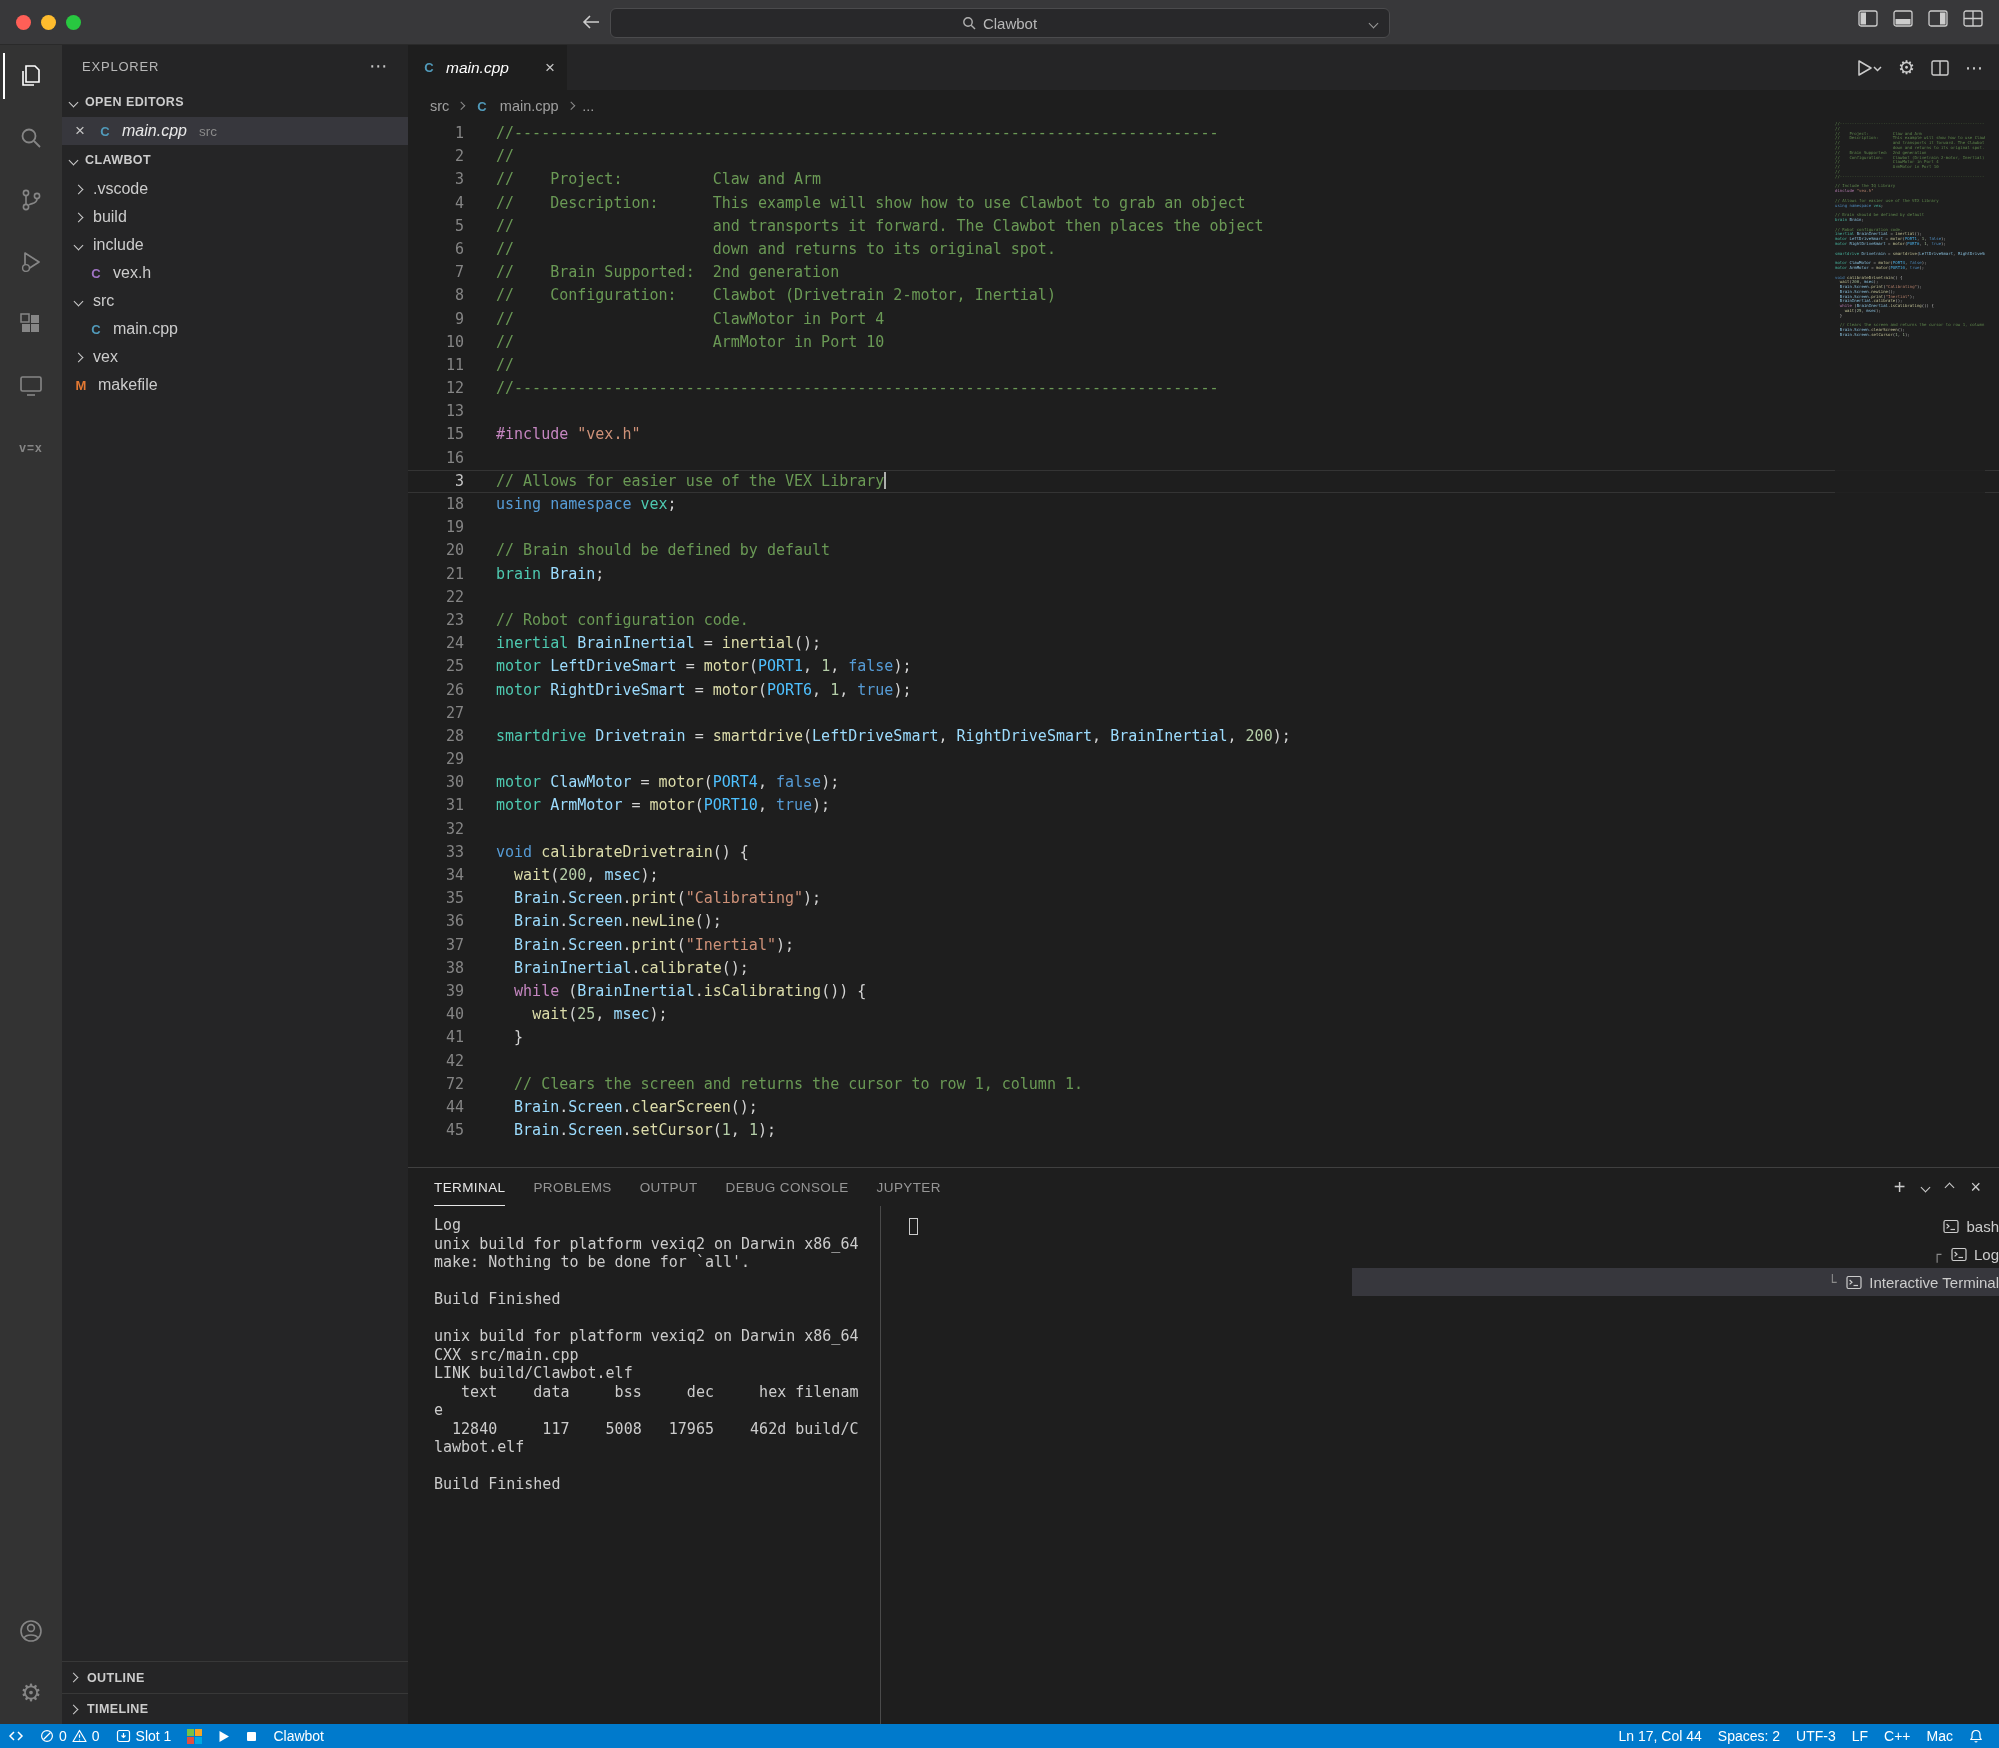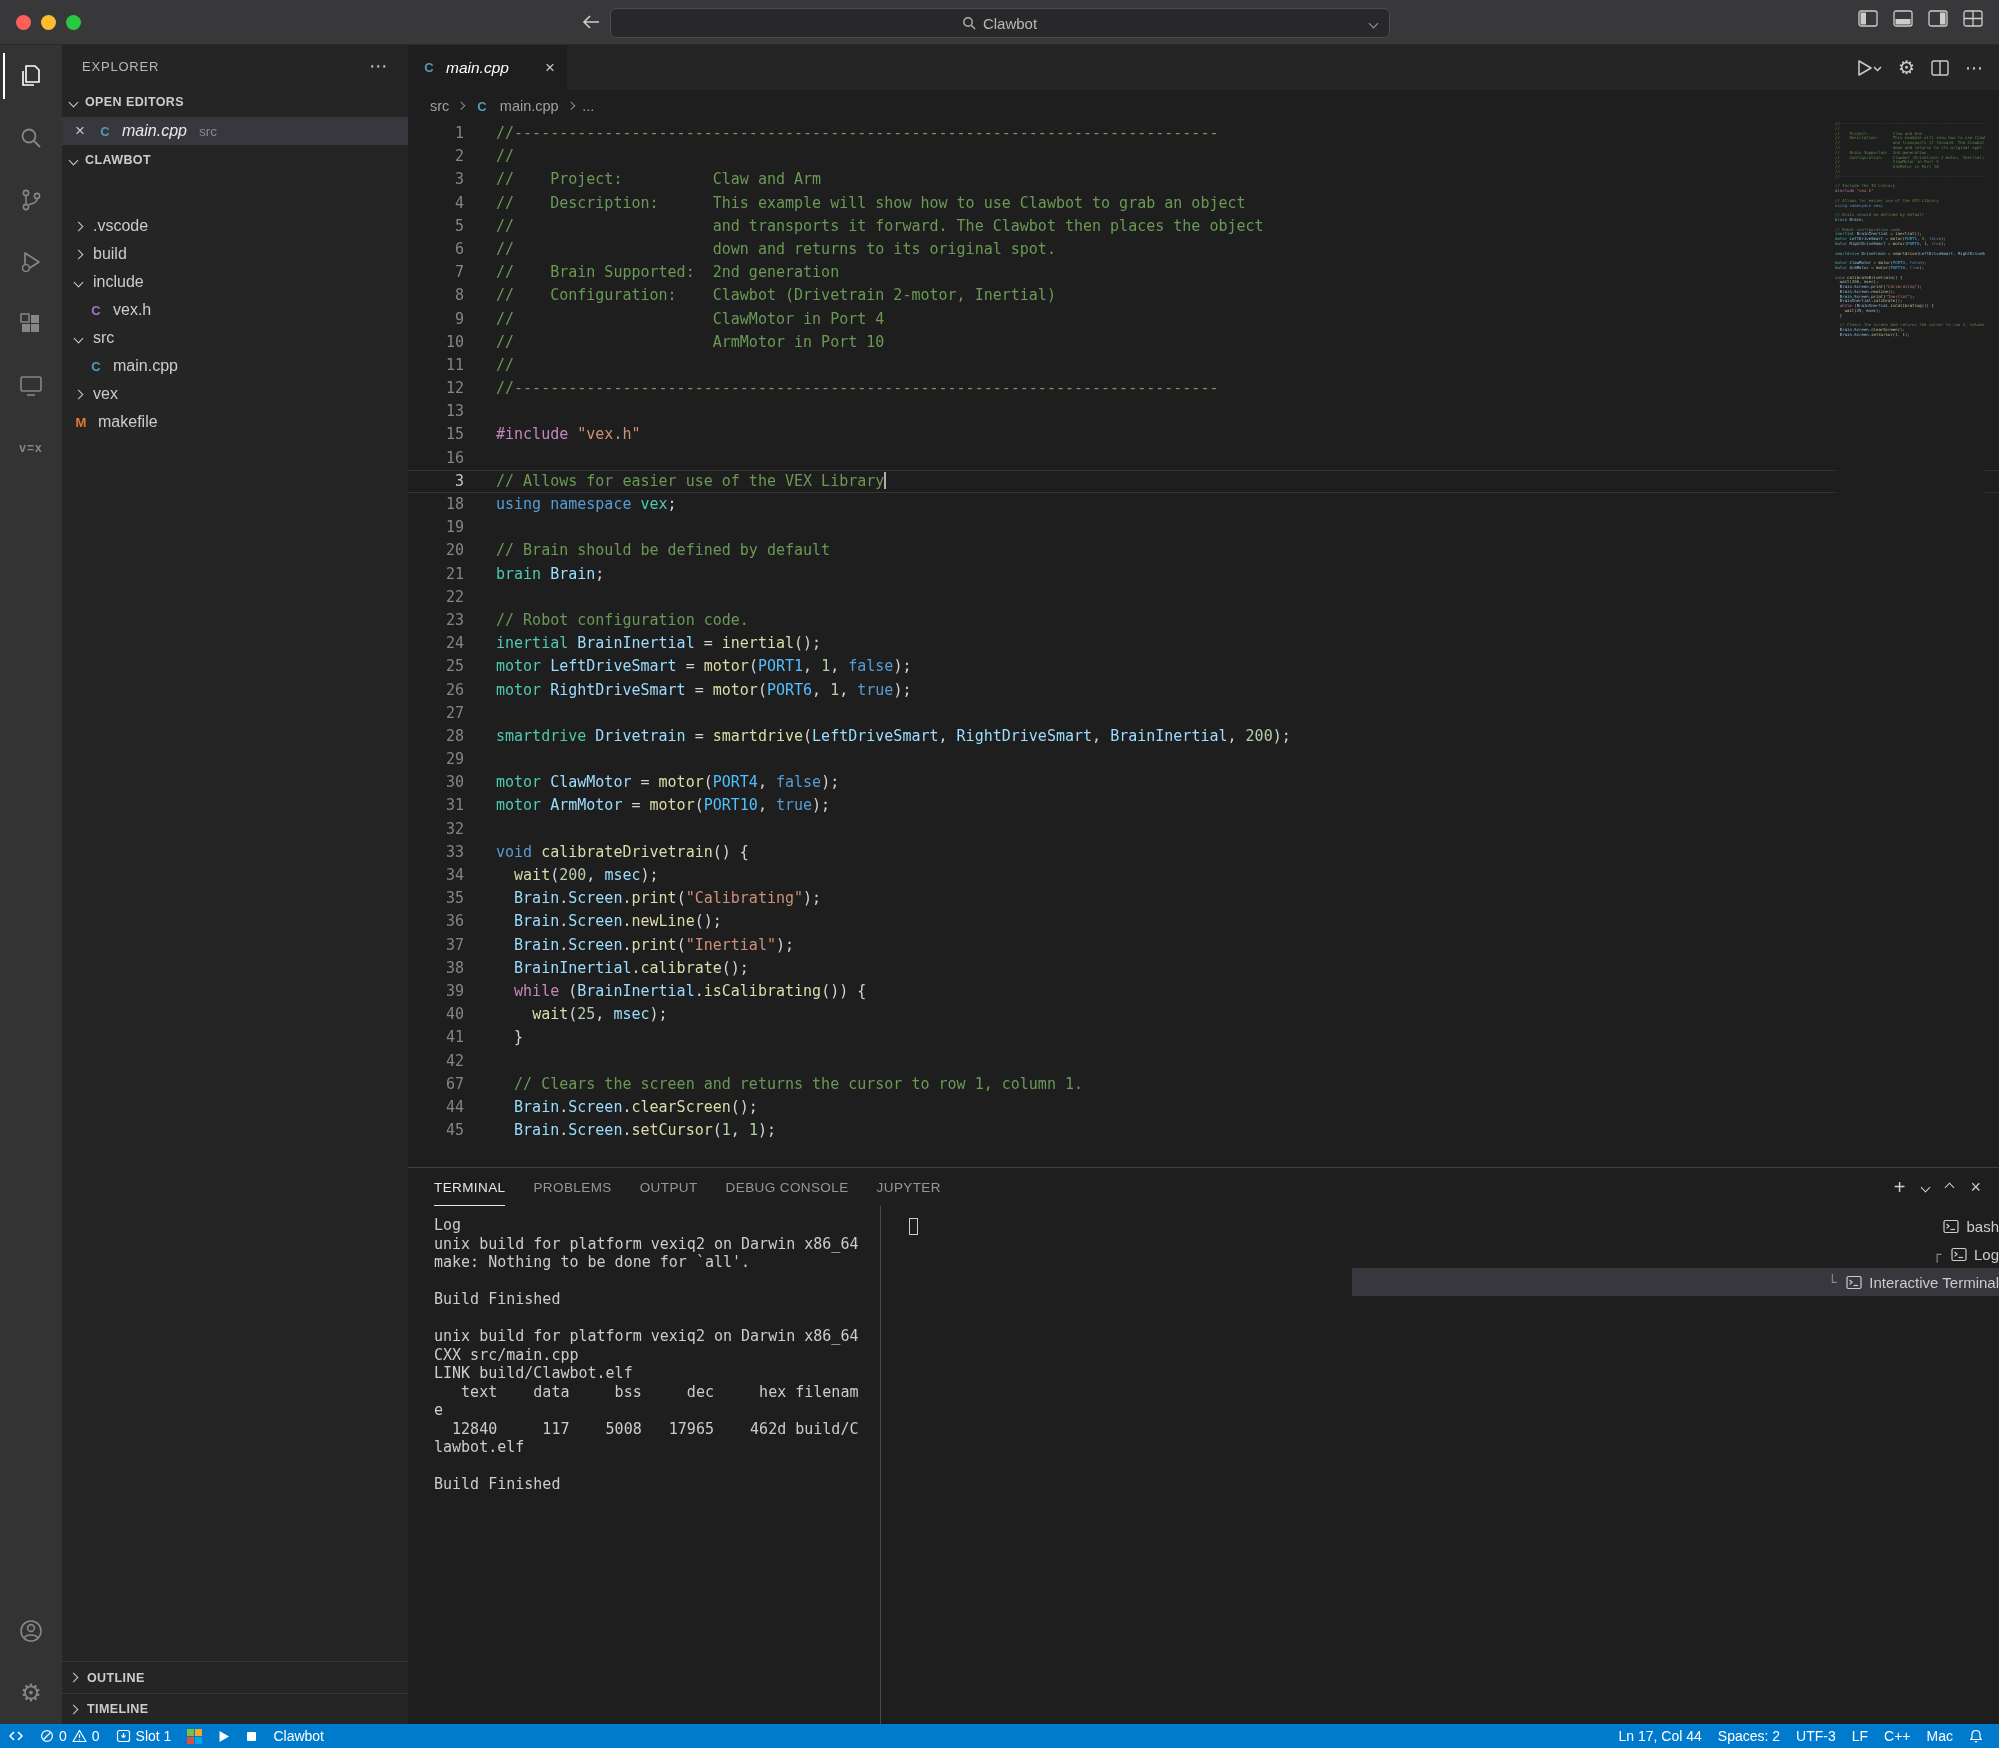--- a/index.html
+++ b/index.html
@@ -44,21 +44,21 @@
   .sec-head { height:30px; display:flex; align-items:center; gap:8px; padding:0 8px;
     font-size:12.5px; font-weight:bold; letter-spacing:.4px; color:#cccccc; }
   .oe-row { height:28px; display:flex; align-items:center; gap:8px; padding:0 10px; }
   .oe-row.sel { background:#37373d; }
   .oe-close { color:#c5c5c5; font-size:17px; width:16px; text-align:center; }
   .oe-label { font-style:italic; color:#e8e8e8; }
   .oe-detail { color:#8a8a8a; font-size:13.5px; margin-left:4px; }
   .ficon { width:18px; text-align:center; font-weight:bold; font-size:13px; flex:none;
     font-family:"Liberation Sans",sans-serif; }
   .ficon.cpp { color:#519aba; } .ficon.h { color:#a074c4; } .ficon.makefile { color:#e37933; }
-  .tree { flex:1; overflow:hidden;margin-top:37px; }
+  .tree { flex:1; overflow:hidden; }
   .tree-row { height:28px; display:flex; align-items:center; gap:8px; color:#cccccc; }
   .tree-row .chev { color:#cccccc; margin:0 3px; }
   .sb-bottom { border-top:1px solid #383838; }
   .sb-bottom .sec-head { height:31px; border-top:1px solid #383838;gap:10px; }
   .sb-bottom .sec-head:first-child { border-top:none; }
 
   
   .editorcol { flex:1; display:flex; flex-direction:column; min-width:0; background:#1e1e1e; }
   .tabbar { height:45px; background:#252526; display:flex; align-items:stretch; position:relative; flex:none; }
   .tab { width:160px; background:#1e1e1e; display:flex; align-items:center; gap:8px; padding:0 12px;
@@ -372,21 +372,21 @@
             <div class="code-line"><span class="ln">33</span><span class="lc"><span class="tk-k">void</span><span class="tk-d"> </span><span class="tk-f">calibrateDrivetrain</span><span class="tk-d">() {</span></span></div>
             <div class="code-line"><span class="ln">34</span><span class="lc"><span class="tk-d">  </span><span class="tk-f">wait</span><span class="tk-d">(</span><span class="tk-n">200</span><span class="tk-d">, </span><span class="tk-v">msec</span><span class="tk-d">);</span></span></div>
             <div class="code-line"><span class="ln">35</span><span class="lc"><span class="tk-d">  </span><span class="tk-v">Brain</span><span class="tk-d">.</span><span class="tk-v">Screen</span><span class="tk-d">.</span><span class="tk-f">print</span><span class="tk-d">(</span><span class="tk-s">"Calibrating"</span><span class="tk-d">);</span></span></div>
             <div class="code-line"><span class="ln">36</span><span class="lc"><span class="tk-d">  </span><span class="tk-v">Brain</span><span class="tk-d">.</span><span class="tk-v">Screen</span><span class="tk-d">.</span><span class="tk-f">newLine</span><span class="tk-d">();</span></span></div>
             <div class="code-line"><span class="ln">37</span><span class="lc"><span class="tk-d">  </span><span class="tk-v">Brain</span><span class="tk-d">.</span><span class="tk-v">Screen</span><span class="tk-d">.</span><span class="tk-f">print</span><span class="tk-d">(</span><span class="tk-s">"Inertial"</span><span class="tk-d">);</span></span></div>
             <div class="code-line"><span class="ln">38</span><span class="lc"><span class="tk-d">  </span><span class="tk-v">BrainInertial</span><span class="tk-d">.</span><span class="tk-f">calibrate</span><span class="tk-d">();</span></span></div>
             <div class="code-line"><span class="ln">39</span><span class="lc"><span class="tk-d">  </span><span class="tk-kc">while</span><span class="tk-d"> (</span><span class="tk-v">BrainInertial</span><span class="tk-d">.</span><span class="tk-f">isCalibrating</span><span class="tk-d">()) {</span></span></div>
             <div class="code-line"><span class="ln">40</span><span class="lc"><span class="tk-d">    </span><span class="tk-f">wait</span><span class="tk-d">(</span><span class="tk-n">25</span><span class="tk-d">, </span><span class="tk-v">msec</span><span class="tk-d">);</span></span></div>
             <div class="code-line"><span class="ln">41</span><span class="lc"><span class="tk-d">  }</span></span></div>
             <div class="code-line"><span class="ln">42</span><span class="lc"> </span></div>
-            <div class="code-line"><span class="ln">67</span><span class="lc"><span class="tk-d">  </span><span class="tk-c">// Clears the screen and returns the cursor to row 1, column 1.</span></span></div>
+            <div class="code-line"><span class="ln">72</span><span class="lc"><span class="tk-d">  </span><span class="tk-c">// Clears the screen and returns the cursor to row 1, column 1.</span></span></div>
             <div class="code-line"><span class="ln">44</span><span class="lc"><span class="tk-d">  </span><span class="tk-v">Brain</span><span class="tk-d">.</span><span class="tk-v">Screen</span><span class="tk-d">.</span><span class="tk-f">clearScreen</span><span class="tk-d">();</span></span></div>
             <div class="code-line"><span class="ln">45</span><span class="lc"><span class="tk-d">  </span><span class="tk-v">Brain</span><span class="tk-d">.</span><span class="tk-v">Screen</span><span class="tk-d">.</span><span class="tk-f">setCursor</span><span class="tk-d">(</span><span class="tk-n">1</span><span class="tk-d">, </span><span class="tk-n">1</span><span class="tk-d">);</span></span></div>
           </div>
         <div class="minimap">
           <div>
               <div class="mm-line"><span class="tk-c">//------------------------------------------------------------------------------</span></div>
               <div class="mm-line"><span class="tk-c">//</span></div>
               <div class="mm-line"><span class="tk-c">//    Project:          Claw and Arm</span></div>
               <div class="mm-line"><span class="tk-c">//    Description:      This example will show how to use Clawbot to grab an object</span></div>
               <div class="mm-line"><span class="tk-c">//                      and transports it forward. The Clawbot then places the object</span></div>

